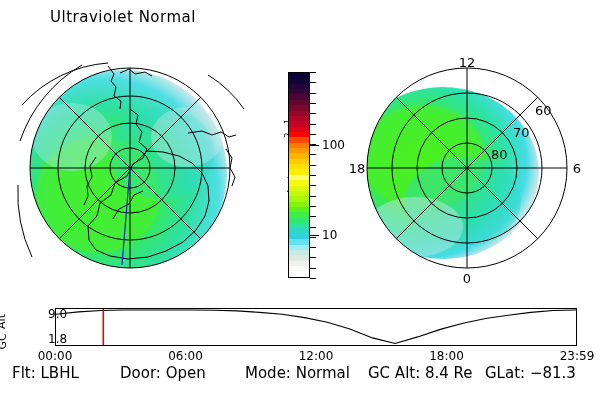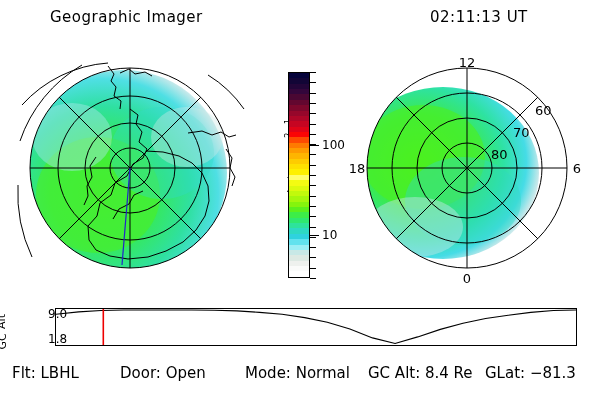--- a/index.html
+++ b/index.html
@@ -67,22 +67,21 @@
   #status-row-0{top:0;}
   #status-row-1{top:17px;}
   .status-item{position:absolute;font-size:15px;white-space:nowrap;}
 </style>
 </head>
 <body>
 
 <div id="root">
 
   <div class="abs" id="header">
-    <span id="hdr-title">Geographic Imager</span>
-    <span id="hdr-time">02:11:13 UT</span>
+    <span id="hdr-title">Ultraviolet Normal</span>
   </div>
 
   <div class="abs panel" id="panel-geo">
     <svg viewBox="0 0 250 245">
       <defs>
         <clipPath id="geoClip">
             <circle cx="118" cy="123" r="100"></circle>
           </clipPath>
         <radialGradient id="auroraGeo" cx="40%" cy="60%" r="68%">
           <stop offset="0%" stop-color="#3ded48"></stop>
@@ -266,20 +265,27 @@
     <div class="tl-ytick" id="tl-y-top">9.0</div>
     <div class="tl-ytick" id="tl-y-bot">1.8</div>
 
     <div id="tl-box">
       <svg viewBox="0 0 520 36" preserveAspectRatio="none">
         <polyline id="tl-curve" fill="none" stroke="#000" stroke-width="1.1" points="0.0,5.3 22.6,2.9 45.2,1.5 67.8,1.0 90.4,1.0 113.0,1.0 135.7,1.0 158.3,1.2 180.9,1.9 203.5,3.4 226.1,5.3 248.7,8.6 271.3,13.3 293.9,19.9 316.5,28.9 339.1,34.5 361.7,27.9 384.3,20.4 407.0,14.2 429.6,9.5 452.2,6.2 474.8,3.4 497.4,1.5 520.0,1.0"></polyline>
         <line id="tl-marker" y1="0" y2="36" stroke="#ee0000" stroke-width="1.6" x1="47.3" x2="47.3"></line>
       </svg>
     </div>
 
+    <div id="tl-xlabels">
+        <span style="left: 55px;">00:00</span>
+        <span style="left: 185.5px;">06:00</span>
+        <span style="left: 316px;">12:00</span>
+        <span style="left: 446.5px;">18:00</span>
+        <span style="left: 577px;">23:59</span>
+      </div>
   </div>
 
   <div class="abs" id="status">
     <div class="status-row" id="status-row-0">
         <div class="status-item" style="left: 12px;">Flt: LBHL</div>
         <div class="status-item" style="left: 245px;">Mode: Normal</div>
         <div class="status-item" style="left: 120px;">Door: Open</div>
         <div class="status-item" style="left: 368px;">GC Alt: 8.4 Re</div>
         <div class="status-item" style="left: 485px;">GLat: −81.3</div>
       </div>

